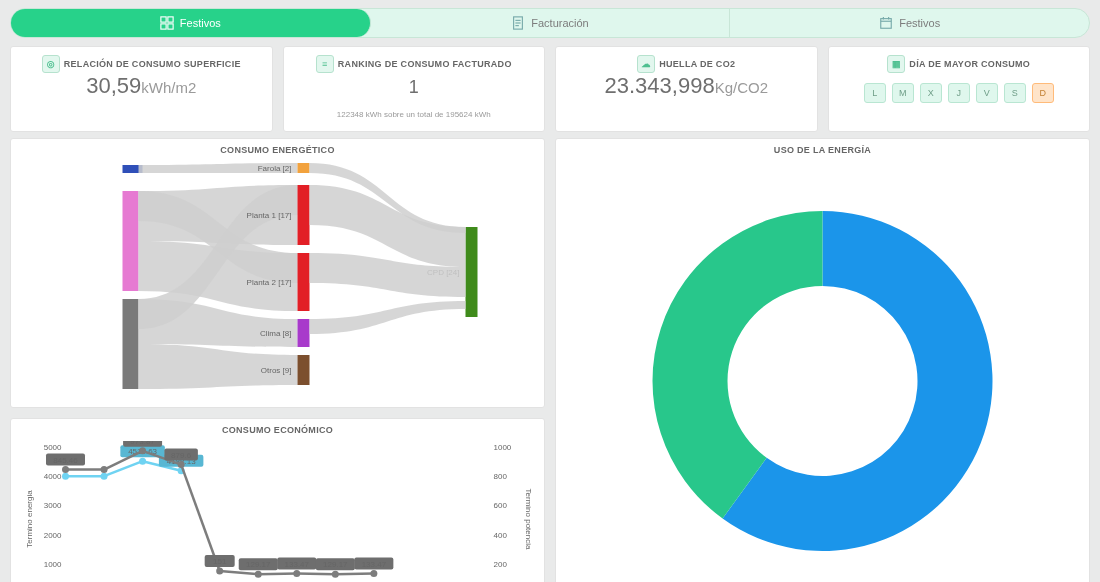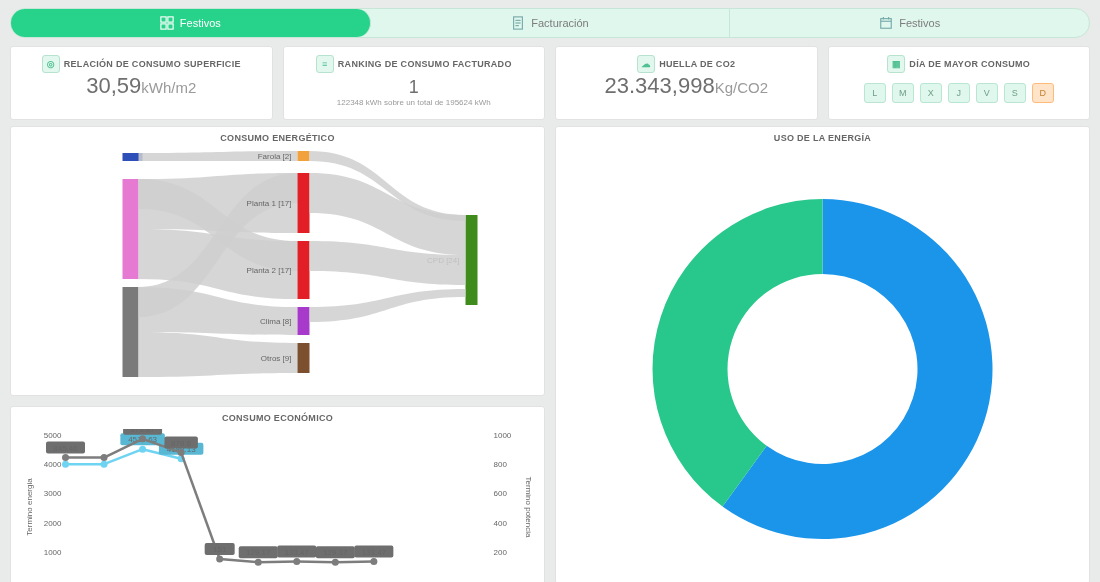--- a/index.html
+++ b/index.html
@@ -6,21 +6,21 @@
 .tabs{display:flex;background:#dff7ed;border-radius:18px;margin:8px 10px;border:1px solid #c8e6d7;height:28px}
 .tab{flex:1;display:flex;align-items:center;justify-content:center;font-size:11px;color:#7c7c7c;cursor:pointer;border-right:1px solid #c8e6d7}
 .tab:last-child{border-right:0}
 .tab.active{background:#27d28a;color:#fff;border-radius:18px}
 .tab .ic{width:14px;height:14px;margin-right:6px}
 .cards{display:flex;gap:10px;margin:6px 10px}
 .card{flex:1;background:#fff;border:1px solid #e2e2e2;border-radius:3px;padding:8px 6px 12px;text-align:center}
 .card h4{margin:0;font-size:9px;font-weight:bold;letter-spacing:.3px;color:#666;display:flex;align-items:center;justify-content:center;gap:4px}
 .card .big{font-size:22px;color:#6f6f6f;margin-top:21px}
 .card .small{font-size:15px;color:#9a9a9a}
-.card .sub{font-size:8px;color:#9a9a9a;margin-top:0}
+.card .sub{font-size:8px;color:#9a9a9a;margin-top:12px}
 .daybtns{display:flex;justify-content:center;gap:6px;margin-top:10px}
 .daybtn{width:20px;height:18px;border:1px solid #b9e6d2;background:#dff7ed;border-radius:3px;font-size:9px;display:flex;align-items:center;justify-content:center;color:#6f9e88;cursor:pointer}
 .daybtn.sel{background:#ffe4c9;border-color:#ffbb7a;color:#c28033}
 .content{display:flex;gap:10px;margin:6px 10px}
 .left{flex:1;display:flex;flex-direction:column;gap:10px}
 .right{flex:1}
 .panel{background:#fff;border:1px solid #e2e2e2;border-radius:3px;padding:6px;position:relative}
 .panel h5{margin:0 0 6px 0;text-align:center;font-size:9px;font-weight:bold;color:#666;letter-spacing:.3px}
 svg text{font-family:Arial;fill:#666}
 .ic-box{width:16px;height:16px;border-radius:3px;background:#e2f7ee;border:1px solid #b6e2ce;display:inline-flex;align-items:center;justify-content:center;font-size:9px;color:#4fc091}

